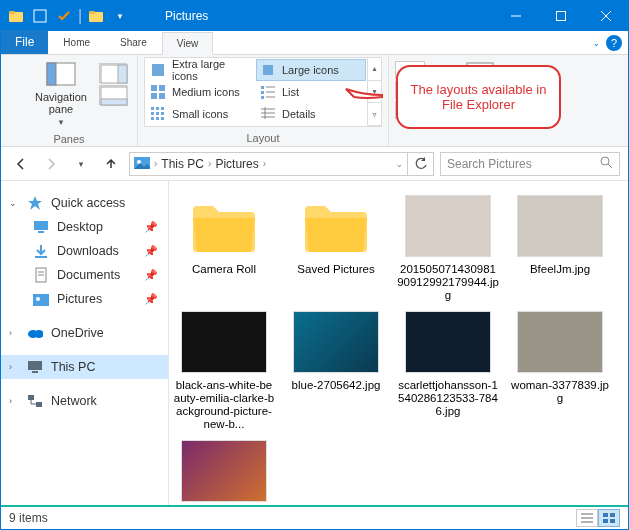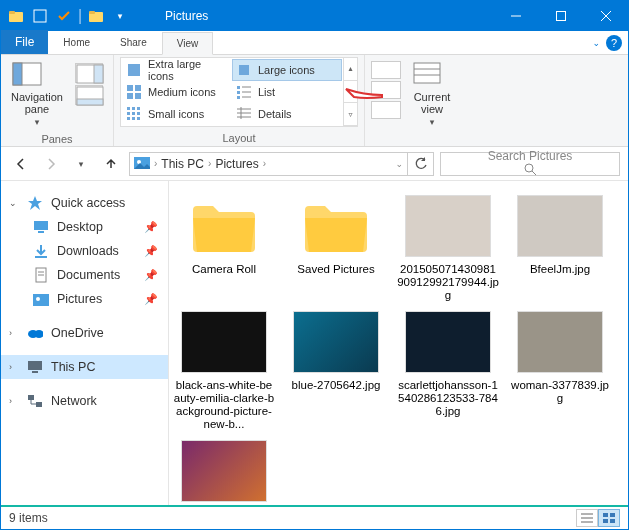--- a/index.html
+++ b/index.html
@@ -20,21 +20,21 @@
 .tab { padding: 4px 14px; font-size: 10px; height: 23px; display: flex; align-items: center; border: 1px solid transparent; color: #444; }
 .tab.active { background: #f5f6f7; border: 1px solid #dadada; border-bottom: 1px solid #f5f6f7; margin-bottom: -1px; }
 .tab-help { position: absolute; right: 6px; top: 4px; display: flex; gap: 6px; align-items: center; }
 .help-circle { width: 16px; height: 16px; border-radius: 50%; background: #0078d7; color: #fff; font-size: 11px; display: flex; align-items: center; justify-content: center; }
 
 
 .ribbon { height: 92px; background: #f5f6f7; border-bottom: 1px solid #dadada; display: flex; position: relative; }
 .group { border-right: 1px solid #e1e1e1; padding: 2px 6px 0 6px; display: flex; flex-direction: column; }
 .group-body { flex: 1; display: flex; align-items: flex-start; gap: 4px; }
 .group-title { font-size: 11px; color: #666; text-align: center; padding: 2px 0; }
-.big-btn { display: flex; flex-direction: column; gap: 2px; padding: 4px 4px; font-size: 11px; color: #333; text-align: center; min-width: 50px; }
+.big-btn { display: flex; flex-direction: column; align-items: center; gap: 2px; padding: 4px 4px; font-size: 11px; color: #333; text-align: center; min-width: 50px; margin-left: 24px; }
 .big-btn .ico { width: 32px; height: 28px; }
 .layout-grid { display: grid; grid-template-columns: 110px 110px; gap: 0; border: 1px solid transparent; }
 .layout-opt { display: flex; align-items: center; gap: 6px; font-size: 11px; padding: 2px 4px; height: 22px; color: #333; }
 .layout-opt.sel { border: 1px solid #a5c8e8; background: #cde6f7; padding: 1px 3px; }
 .layout-ico { width: 16px; height: 16px; display: flex; align-items: center; justify-content: center; }
 .layout-scroll { width: 14px; display: flex; flex-direction: column; border-left: 1px solid #ddd; }
 .layout-scroll div { flex: 1; display: flex; align-items: center; justify-content: center; font-size: 8px; color: #666; border-bottom: 1px solid #ddd; }
 .grp-layout-wrap { display: flex; border: 1px solid #ddd; background: #fff; }
 .hidden-btn { width: 36px; display: flex; flex-direction: column; gap: 2px; align-items: center; padding-top: 6px; }
 .hidden-ico { width: 28px; height: 20px; background: #eee; border: 1px solid #ccc; }
@@ -45,21 +45,21 @@
 .callout-tail svg { position: absolute; left: -32px; top: -10px; }
 
 
 .addr-row { height: 34px; display: flex; align-items: center; gap: 6px; padding: 0 8px; border-bottom: 1px solid #e5e5e5; }
 .nav-arrow { width: 24px; height: 24px; display: flex; align-items: center; justify-content: center; color: #555; }
 .nav-arrow.disabled { color: #bbb; }
 .addr-box { flex: 1; height: 24px; border: 1px solid #ccc; display: flex; align-items: center; padding: 0 4px; gap: 2px; font-size: 12px; }
 .crumb { display: flex; align-items: center; gap: 2px; color: #333; }
 .crumb-sep { color: #888; font-size: 10px; padding: 0 2px; }
 .refresh-box { width: 26px; height: 24px; border: 1px solid #ccc; border-left: none; display: flex; align-items: center; justify-content: center; color: #555; }
-.search-box { width: 180px; height: 24px; border: 1px solid #ccc; display: flex; align-items: center; padding: 0 6px; color: #888; font-size: 12px; justify-content: center; flex-direction: column; }
+.search-box { width: 180px; height: 24px; border: 1px solid #ccc; display: flex; align-items: center; padding: 0 6px; color: #888; font-size: 12px; justify-content: space-between; }
 
 
 .body { flex: 1; display: flex; overflow: hidden; }
 .sidebar { width: 168px; border-right: 1px solid #e5e5e5; padding: 10px 0; font-size: 12.5px; overflow: auto; }
 .side-item { display: flex; align-items: center; gap: 8px; padding: 4px 10px 4px 20px; color: #333; }
 .side-item.header { padding-left: 8px; font-weight: 400; }
 .side-item.sub { padding-left: 32px; }
 .side-item.selected { background: #cde8ff; }
 .side-item .pin { margin-left: auto; color: #777; font-size: 11px; }
 .side-gap { height: 10px; }
@@ -270,20 +270,23 @@
                 <line x1="2" y1="14" x2="28" y2="14" stroke="#888"></line>
               </svg></div>
           <span style="white-space:pre-line">Current
 view</span>
           <span class="chev">▾</span>
         </div>
       </div>
       <div class="group-title"></div>
     </div>
 
+    <div class="callout">
+      <span>The layouts available in File Explorer</span>
+    </div>
     <div class="callout-tail">
       <svg width="40" height="24">
           <path d="M38 12 Q20 12 2 6 L10 14 Q22 16 38 14 Z" fill="#fff" stroke="#d33" stroke-width="2"></path>
         </svg>
     </div>
   </div>
 
   <div class="addr-row">
     <div class="nav-arrow">
         <svg width="16" height="16">

